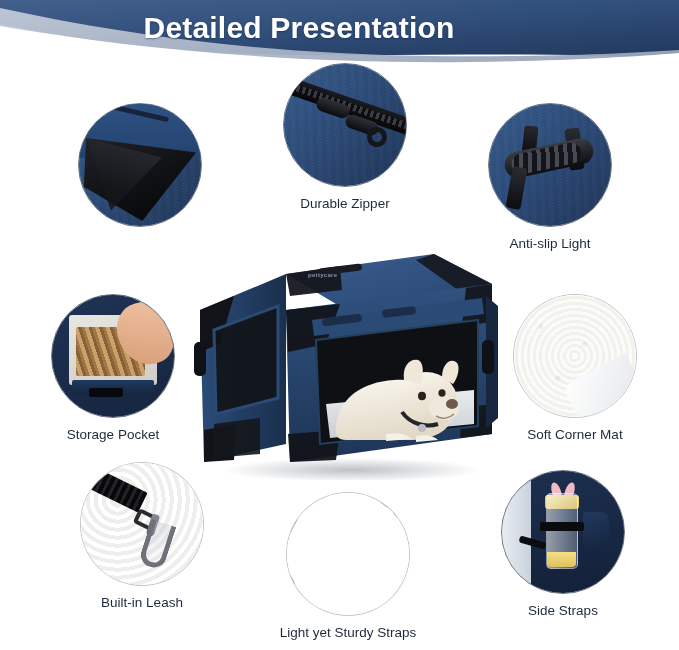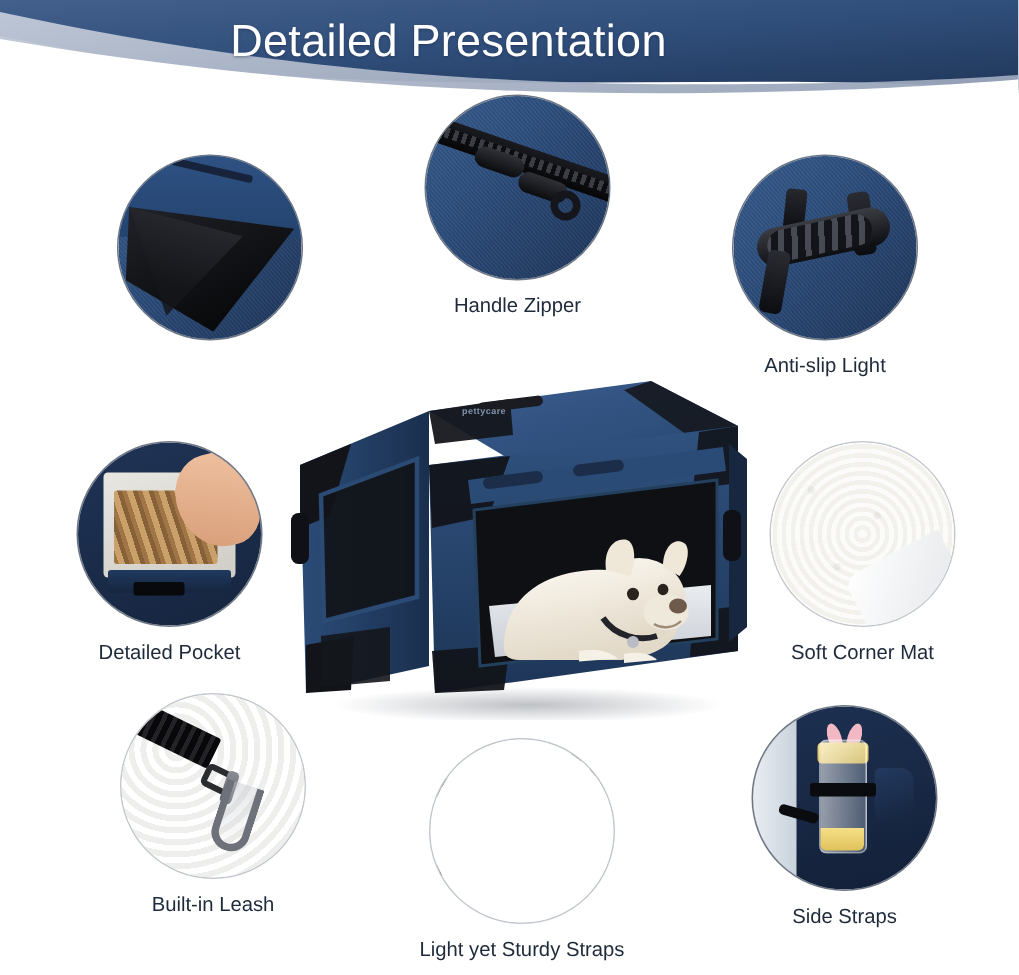--- a/index.html
+++ b/index.html
@@ -10,21 +10,21 @@
     position:relative;
     overflow:hidden;
   }
 
   
   #banner { position:absolute; left:0; top:0; width:679px; height:72px; overflow:hidden; }
   #banner svg { display:block; }
   #banner-title {
     position:absolute; left:0; top:11px; width:598px;
     text-align:center;
-    font-size:30px; font-weight:normal; color:#ffffff;
+    font-size:30px; font-weight:bold; color:#ffffff;
     letter-spacing:.2px;
     text-shadow:0 1px 2px rgba(20,35,60,.45);
     white-space:nowrap;
   }
 
   
   .feature { position:absolute; width:160px; }
   .circle {
     width:124px; height:124px; border-radius:50%;
     margin:0 auto; overflow:hidden; position:relative;
@@ -312,21 +312,21 @@
 
 <div class="feature" style="left:265px; top:63px;">
   <div class="circle">
     <div class="fill navyfab"></div>
     <div class="zp-tape"></div>
     <div class="zp-teeth"></div>
     <div class="zp-pull a"></div>
     <div class="zp-pull b"></div>
     <div class="zp-ring"></div>
   </div>
-  <div class="caption">Handle Zipper</div>
+  <div class="caption">Durable Zipper</div>
 </div>
 
 <div class="feature" style="left:470px; top:103px;">
   <div class="circle">
     <div class="fill navyfab"></div>
     <div class="hd-strapm"></div>
     <div class="hd-strap r"></div>
     <div class="hd-grip"></div>
     <div class="hd-ribs"></div>
     <div class="hd-strap l"></div>
@@ -336,21 +336,21 @@
 
 <div class="feature" style="left:33px; top:294px;">
   <div class="circle">
     <div class="sp-body"></div>
     <div class="sp-pocket"></div>
     <div class="sp-treats"></div>
     <div class="sp-hand"></div>
     <div class="sp-lip"></div>
     <div class="sp-tab"></div>
   </div>
-  <div class="caption">Detailed Pocket</div>
+  <div class="caption">Storage Pocket</div>
 </div>
 
 <div class="feature" style="left:495px; top:294px;">
   <div class="circle noborder">
     <div class="mat"></div>
     <div class="mat-fold"></div>
   </div>
   <div class="caption">Soft Corner Mat</div>
 </div>
 

